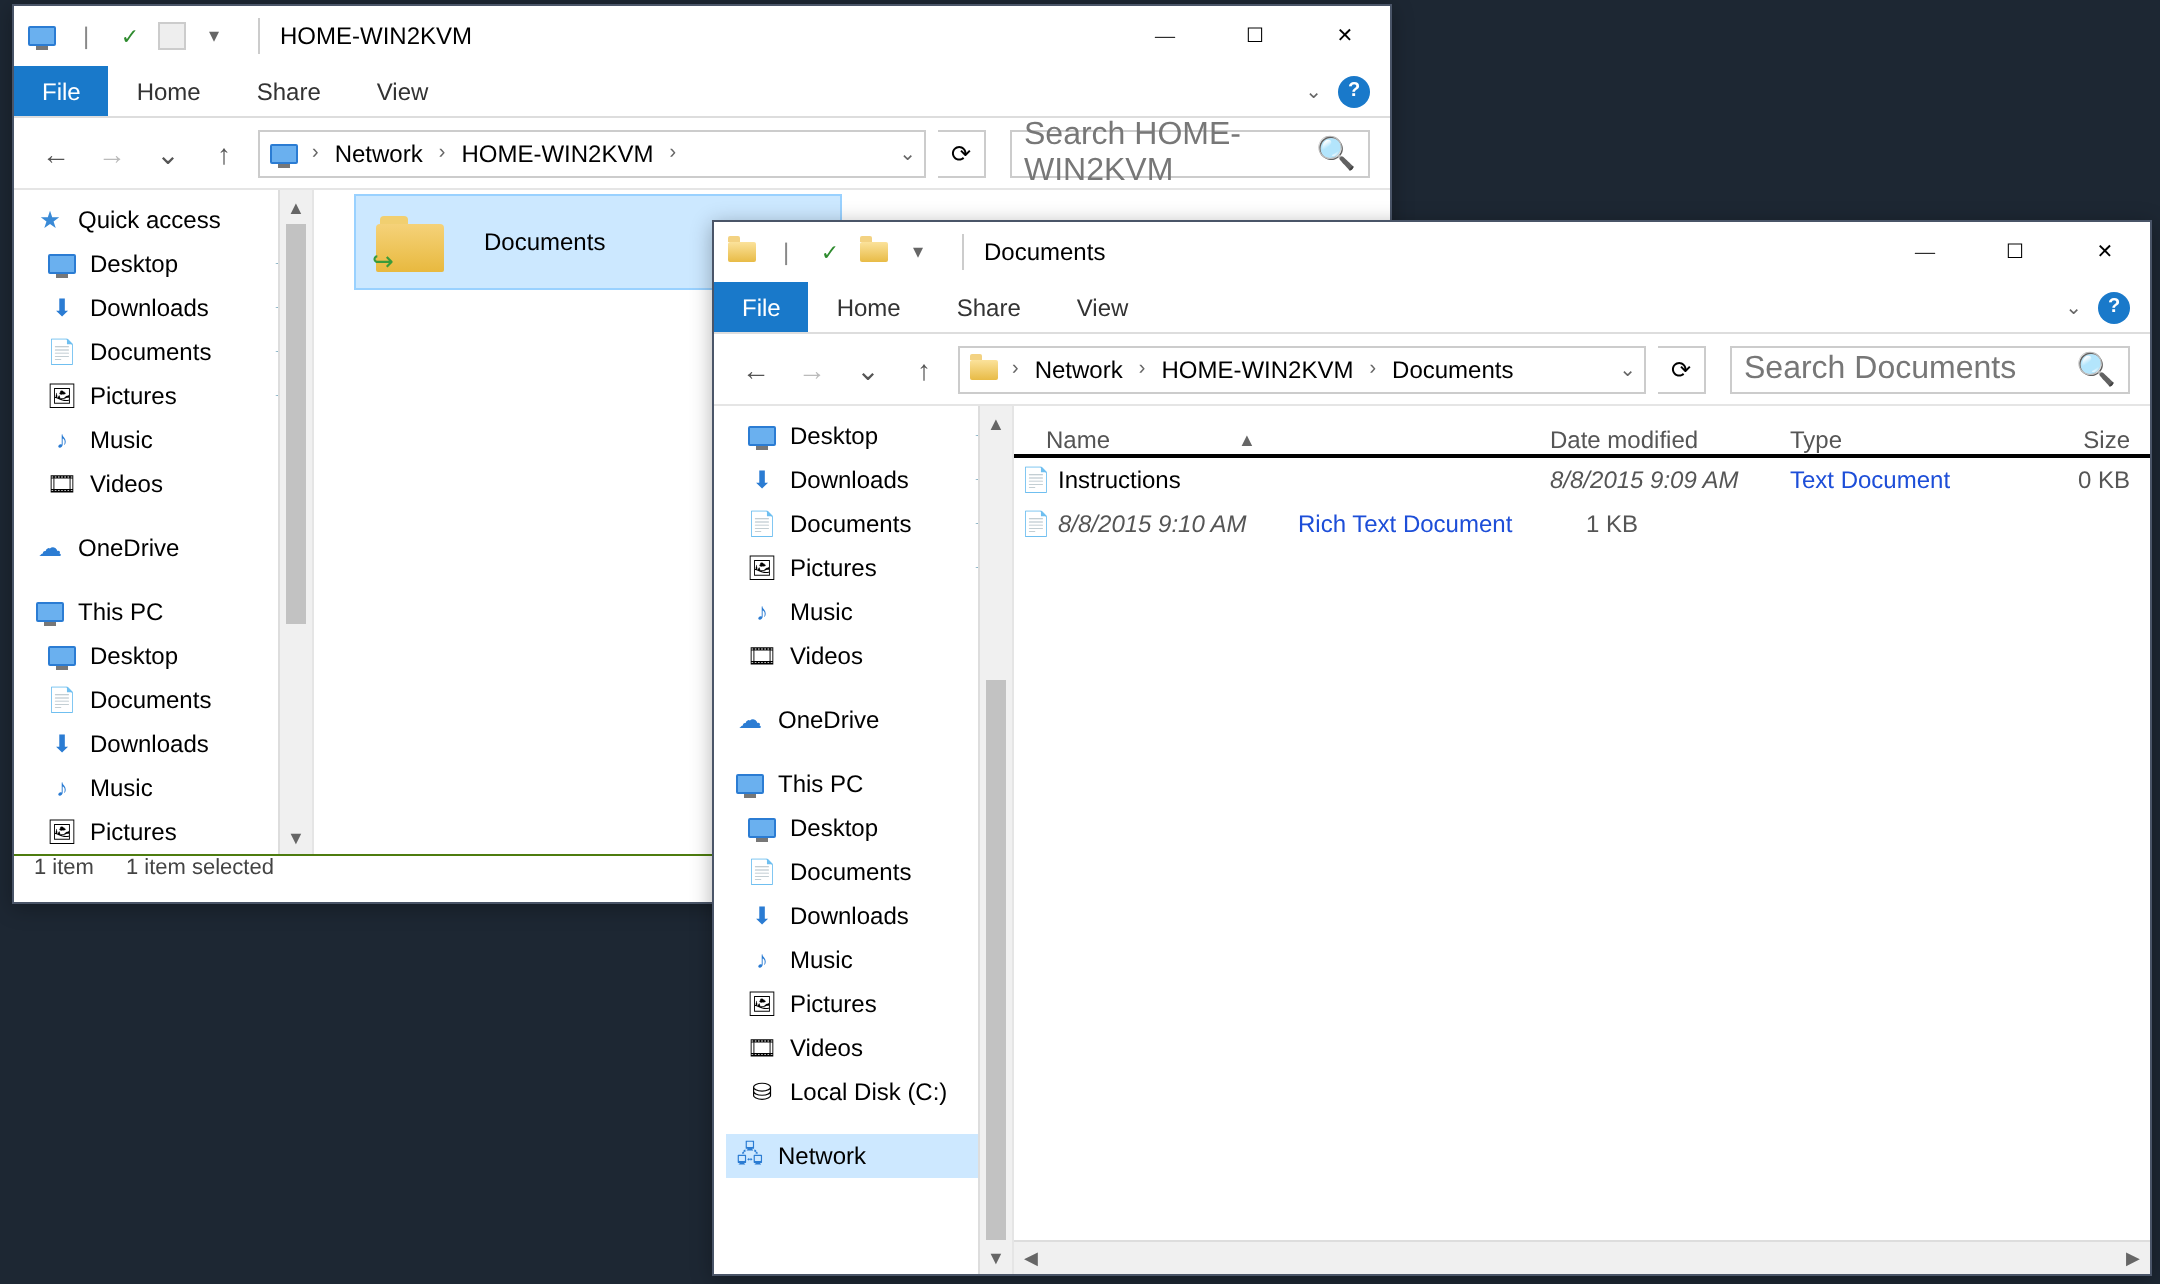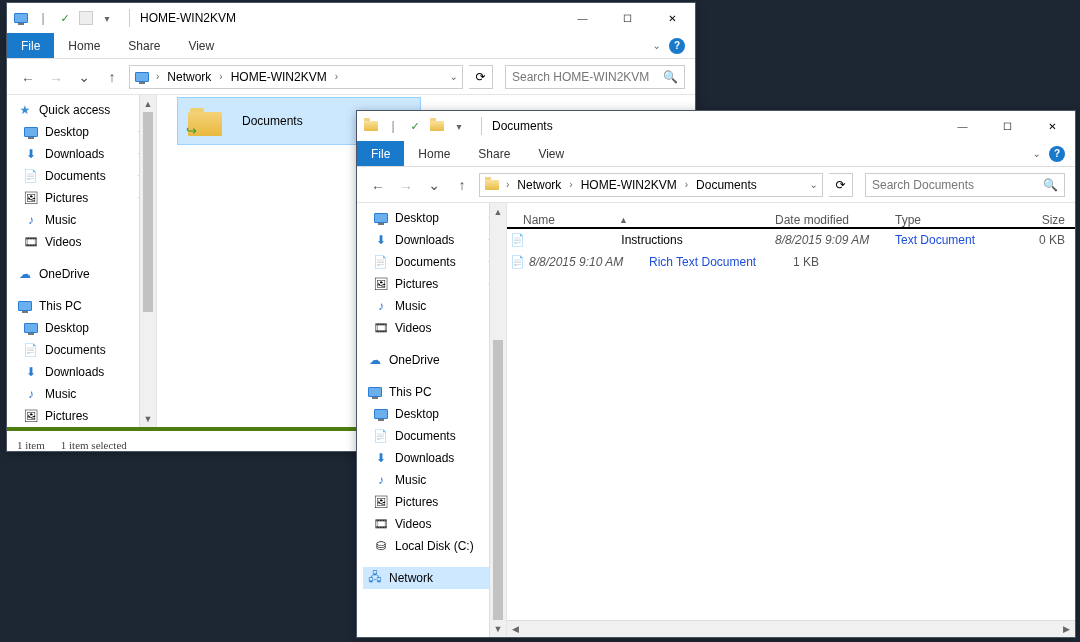--- a/index.html
+++ b/index.html
@@ -40,52 +40,52 @@
   .chev { color:#666; font-size:10px;}
   .navbar { height:36px; display:flex; align-items:center; padding:0 10px; gap:6px; border-bottom:1px solid #e5e5e5;}
   .navbtn { width:22px; height:22px; display:flex; align-items:center; justify-content:center; color:#555; font-size:14px;}
   .navbtn.disabled { color:#bbb; }
   .addr-box { flex:1; height:24px; border:1px solid #ccc; display:flex; align-items:center; padding:0 4px; gap:4px;}
   .addr-box .aicon { width:16px; height:16px; display:flex; align-items:center; justify-content:center;}
   .addr-box .crumb { font-size:12px; color:#000; padding:0 2px;}
   .addr-box .csep { color:#666; font-size:10px; padding:0 2px;}
   .addr-box .spacer { flex:1;}
   .refresh { width:24px; height:24px; border:1px solid #ccc; border-left:none; display:flex; align-items:center; justify-content:center; font-size:12px;}
-  .search-box { width:180px; height:24px; border:1px solid #ccc; margin-left:6px; display:flex; align-items:center; padding:0 6px; color:#777; font-size:12px; justify-content:space-between;}
+  .search-box { width:180px; height:24px; border:1px solid #ccc; margin-left:6px; display:flex; align-items:center; padding:0 6px; color:#777; font-size:16px; justify-content:space-between;}
   .body-row { flex:1; display:flex; min-height:0;}
   .navpane { width:150px; border-right:1px solid #e5e5e5; overflow-y:auto; position:relative;}
   .navpane .scroll-inner { padding:4px 0 4px 6px; }
   .nav-item { display:flex; align-items:center; height:22px; gap:6px; padding-left:10px; font-size:12px; color:#000; position:relative;}
   .nav-item.head { font-weight:normal; padding-left:4px;}
   .nav-item .pin { margin-left:auto; margin-right:6px; color:#888; font-size:9px; transform:rotate(45deg);}
   .nav-item .nicon { width:16px; height:16px; display:flex; align-items:center; justify-content:center; font-size:12px;}
   .nav-item.sel { background:#cde8ff; }
   .nav-group-gap { height:10px; }
   .content { flex:1; display:flex; flex-direction:column; background:#fff;}
   .folder-selected {
     position:absolute; left:170px; top:94px; width:244px; height:48px;
     background:#cce8ff; border:1px solid #99d1ff; display:flex; align-items:center; gap:18px; padding-left:10px;
   }
   .folder-icon { width:36px; height:30px; position:relative;}
   .folder-icon .back { position:absolute; width:34px; height:24px; bottom:0; background:linear-gradient(#f5d279,#e8b93f); border-radius:2px 2px 1px 1px;}
   .folder-icon .tab { position:absolute; width:14px; height:6px; top:2px; left:2px; background:#f1cf70; border-radius:2px 2px 0 0;}
   .folder-icon .share { position:absolute; left:-2px; bottom:-2px; font-size:13px; color:#3a9b3a;}
-  .statusbar { height:24px; border-top:4px solid #4d7c0f; display:flex; align-items:flex-end; padding:0 10px; font-size:11px; color:#444; gap:16px;font-family:Liberation Serif, serif;}
+  .statusbar { height:24px; border-top:1px solid #4d7c0f; display:flex; align-items:flex-start; padding:0 10px; font-size:11px; color:#444; gap:16px;}
   .statusbar .view-icons { margin-left:auto; display:flex; gap:2px;}
   .view-icons .vi { width:22px; height:18px; border:1px solid #ccc; display:flex; align-items:center; justify-content:center; font-size:10px;}
   .view-icons .vi.active { background:#cde8ff; border-color:#8cb9e8;}
   
   .list-header { height:26px; display:flex; align-items:flex-end; border-bottom:2px solid #000000; color:#555; font-size:12px;}
   .col-name { flex:1; padding-left:16px; display:flex; align-items:center; gap:4px;}
   .col-date { width:120px;}
   .col-type { width:120px;}
   .col-size { width:60px; text-align:right; padding-right:10px;}
   .file-row { height:22px; display:flex; align-items:center; font-size:12px;}
   .file-row .ficon { width:22px; display:flex; justify-content:center; color:#555;}
-  .file-row .fname { flex:1;text-align:center;}
+  .file-row .fname { flex:1;}
   .file-row .fdate { width:120px; color:#555;font-style:italic;}
   .file-row .ftype { width:120px; color:#1d4ed8;}
   .file-row .fsize { width:60px; text-align:right; padding-right:10px; color:#555;}
   .sort-ind { font-size:9px; color:#666;}
   .scrollbar-v { position:absolute; right:0; top:0; bottom:0; width:17px; background:#f0f0f0; border-left:1px solid #ddd; display:flex; flex-direction:column;}
   .scrollbar-v .arrow { height:17px; display:flex; align-items:center; justify-content:center; color:#666; font-size:9px;}
   .scrollbar-v .thumb { background:#c2c2c2; margin:0 3px; border-radius:0;}
   .scrollbar-h { height:17px; background:#f0f0f0; border-top:1px solid #ddd; display:flex;}
   .scrollbar-h .arrow { width:17px; display:flex; align-items:center; justify-content:center; color:#666; font-size:9px;}
   .scrollbar-h .track { flex:1; position:relative;}

